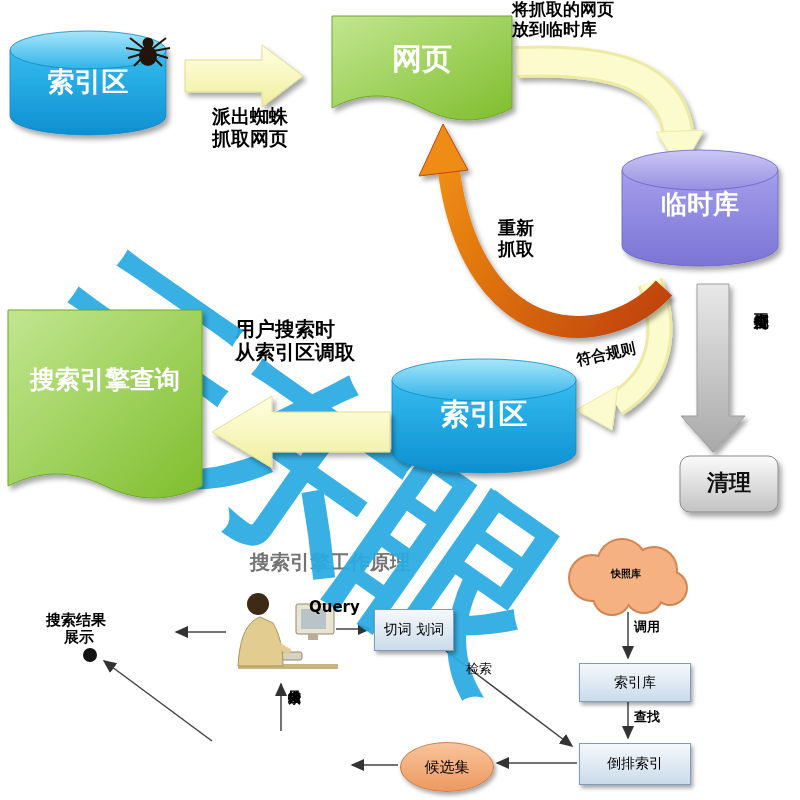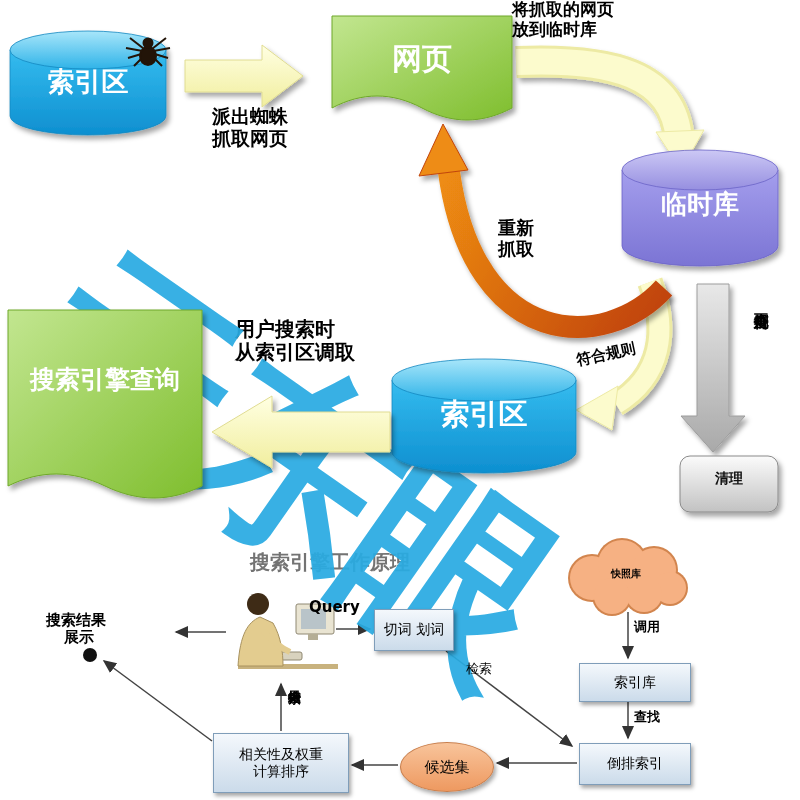--- a/index.html
+++ b/index.html
@@ -171,21 +171,21 @@
     <div>将抓取的网页</div>
     <div>放到临时库</div>
   </div>
   <div class="lbl white center z5" style="left:622px;top:190px;width:156px;font-size:26px">临时库</div>
   <div class="lbl z5" style="left:498px;top:218px;font-size:18px">
     <div>重新</div>
     <div>抓取</div>
   </div>
   <div class="lbl z5" style="left:576px;top:346px;font-size:15px;transform:rotate(-12deg)">符合规则</div>
   <div class="lbl vtext z5" style="left:752px;top:302px;font-size:15px">不符合规则</div>
-  <div class="lbl center z5" style="left:680px;top:470px;width:98px;font-size:14px;color:#111">清理</div>
+  <div class="lbl center z5" style="left:680px;top:470px;width:98px;font-size:22px;color:#111">清理</div>
   <div class="lbl white center z5" style="left:392px;top:398px;width:184px;font-size:29px">索引区</div>
   <div class="lbl white center z5" style="left:8px;top:366px;width:194px;font-size:25px">搜索引擎查询</div>
 
   <div class="lbl z4" style="left:309px;top:599px;font-size:15px">Query</div>
 
   <div class="fbox" style="left:374px;top:609px;width:78px;height:40px">
     <span>切词 划词</span>
   </div>
 
   <div class="abs z4" style="left:558px;top:536px;width:136px;height:80px">
@@ -215,24 +215,20 @@
   </div>
 
   <div class="fbox" style="left:579px;top:743px;width:110px;height:40px">
     <span>倒排索引</span>
   </div>
 
   <div class="fbox ellipse" style="left:400px;top:742px;width:92px;height:48px;font-size:15px">
     <span>候选集</span>
   </div>
 
-  <div class="fbox" style="left:213px;top:733px;width:134px;height:58px;flex-direction:column">
-    <div>相关性及权重</div>
-    <div>计算排序</div>
-  </div>
 
   <div class="lbl z4" style="left:634px;top:620px;font-size:13px;font-weight:600">调用</div>
   <div class="lbl z4" style="left:634px;top:710px;font-size:13px;font-weight:600">查找</div>
   <div class="lbl z4" style="left:466px;top:662px;font-size:13px;font-weight:400">检索</div>
 
   <div class="lbl z4" style="left:46px;top:612px;font-size:15px">
     <div>搜索结果</div>
     <div style="padding-left:18px">展示</div>
   </div>
 

